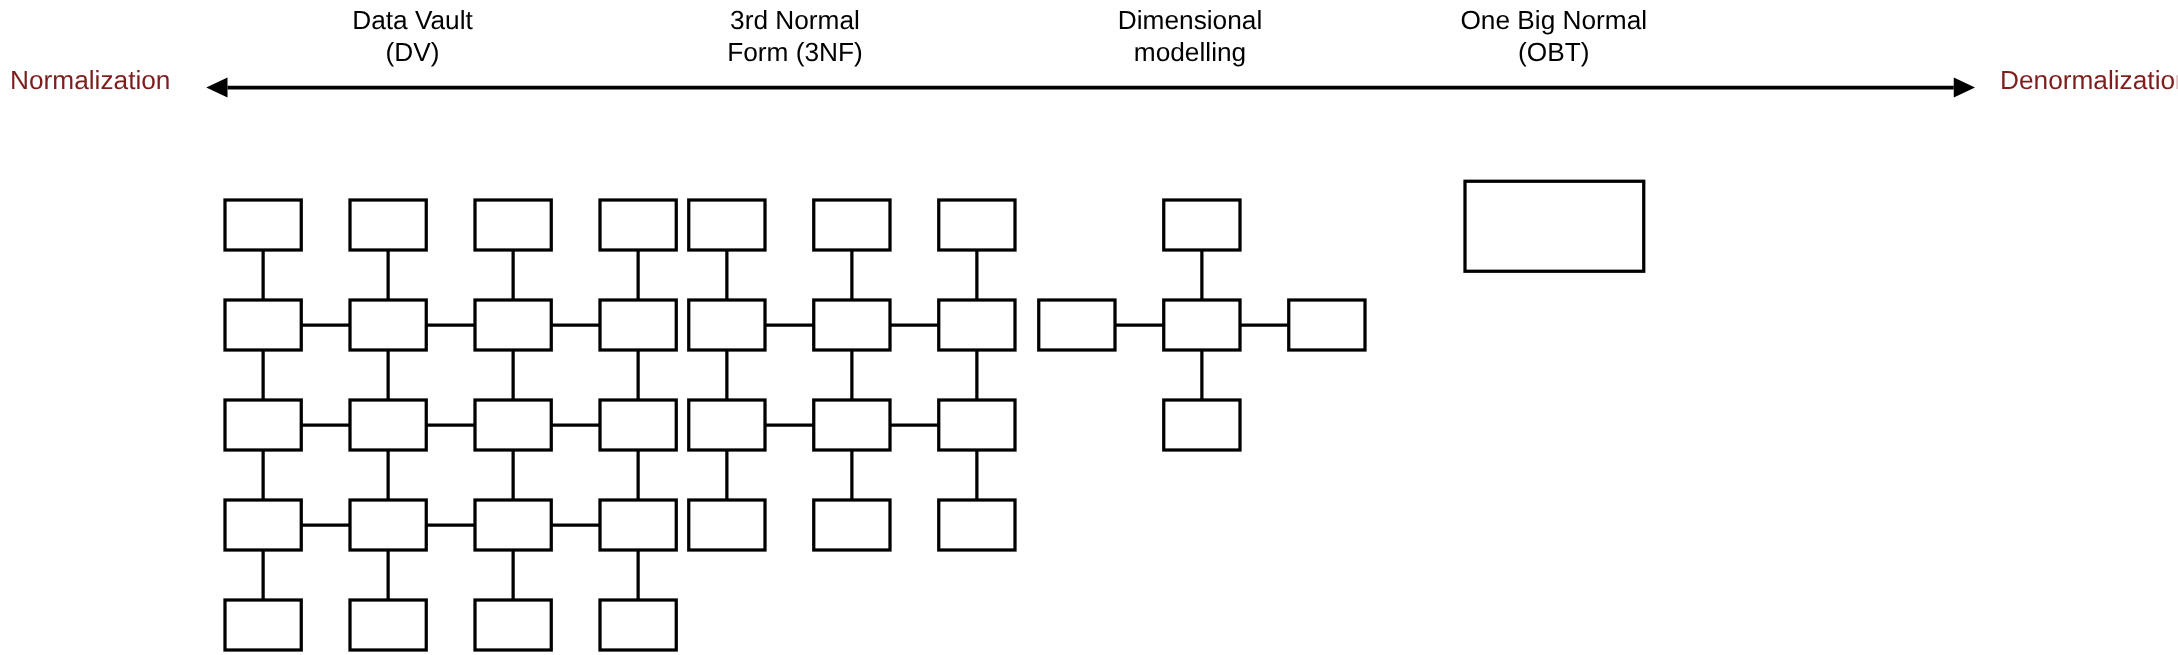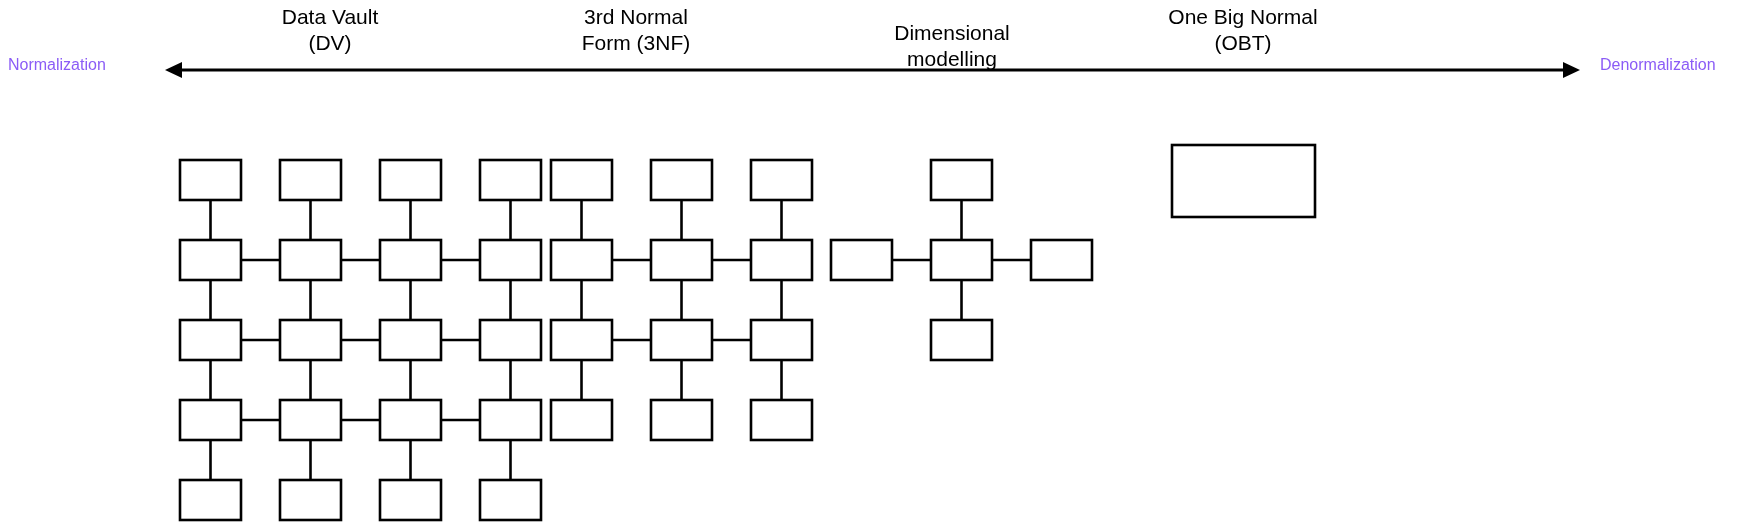--- a/index.html
+++ b/index.html
@@ -23,23 +23,23 @@
     position: absolute;
     font-size: 21px;
     line-height: 26px;
     color: #000000;
     white-space: pre-line;
     text-align: center;
     -webkit-font-smoothing: antialiased;
   }
   .axis-label {
     position: absolute;
-    font-size: 16px;
+    font-size: 21px;
     line-height: 26px;
-    color: #8b5cf6;
+    color: #7f1d1d;
     white-space: nowrap;
   }
   #axis-end-left  { left: 8px;  top: 52px; }
   #axis-end-right { left: 1600px; top: 52px; }
 
   .stage-label { transform: translateX(-50%); }
 
   svg.diagram {
     position: absolute;
     left: 0;
@@ -71,21 +71,21 @@
 
 <div id="canvas">
 
   <div class="axis-label" id="axis-end-left">Normalization</div>
   <div class="axis-label" id="axis-end-right">Denormalization</div>
 
   <div class="label stage-label" id="stage-label-0" style="left: 330px; top: 4px;">Data Vault
 (DV)</div>
   <div class="label stage-label" id="stage-label-1" style="left: 636px; top: 4px;">3rd Normal
 Form (3NF)</div>
-  <div class="label stage-label" id="stage-label-2" style="left: 952px; top: 20px;">Dimensional
+  <div class="label stage-label" id="stage-label-2" style="left: 952px; top: 4px;">Dimensional
 modelling</div>
   <div class="label stage-label" id="stage-label-3" style="left: 1243px; top: 4px;">One Big Normal
 (OBT)</div>
 
   <svg class="diagram" viewBox="0 0 1742 524">
     <g id="axis-group">
         <line x1="182" y1="70" x2="1563" y2="70" class="axis-line"></line>
         <polygon points="165,70 182,62 182,78" class="axis-head"></polygon>
         <polygon points="1580,70 1563,62 1563,78" class="axis-head"></polygon>
       </g>

